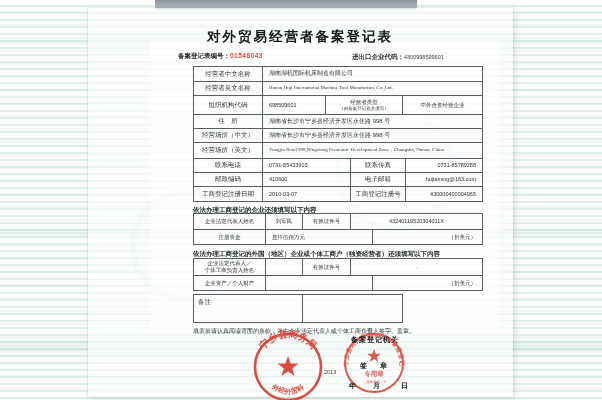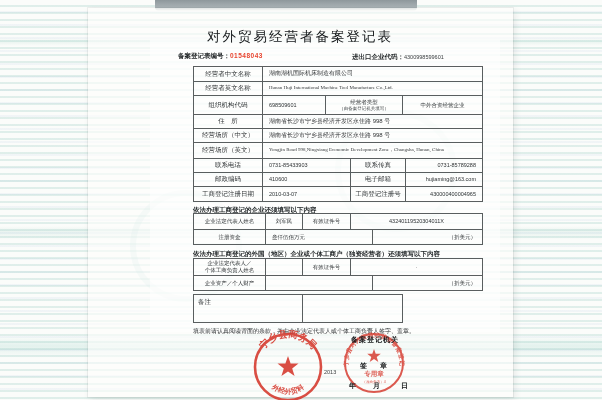--- a/index.html
+++ b/index.html
@@ -15,21 +15,21 @@
       linear-gradient(180deg, rgba(120,195,180,0) 336px, rgba(120,195,180,0.18) 346px, rgba(120,195,180,0) 358px);}
   .watermark{position:absolute;border-radius:50%;border:6px solid rgba(110,185,175,0.14);z-index:1;}
   .topbar{position:absolute;left:155px;top:0;width:262px;height:11px;z-index:1;border-radius:0 0 4px 4px;
     background:linear-gradient(180deg,#8e989c 0%, #aab3b6 70%, rgba(170,179,182,0) 100%);}
   .paper{position:absolute;left:88px;top:8px;width:425px;height:389px;z-index:1;
     background:rgba(253,254,251,0.62);
     box-shadow:0 0 0 1px rgba(60,70,70,0.07), 2px 3px 7px rgba(40,60,60,0.10);}
   .whitecore{position:absolute;left:150px;top:40px;width:350px;height:292px;z-index:1;
     background:rgba(255,255,255,0.55);}
   .title{position:absolute;left:150px;top:28px;width:300px;text-align:center;
-    font-size:13.5px;font-weight:normal;letter-spacing:2px;color:#141719;z-index:2;}
+    font-size:13.5px;font-weight:bold;letter-spacing:2px;color:#141719;z-index:2;}
   .regline{position:absolute;top:52px;font-size:6.5px;z-index:2;}
   .lab-b{font-weight:bold;color:#1d2123;}
   .red{color:#e8442f;font-weight:bold;letter-spacing:0.5px;}
   .codeval{color:#3a3e40;font-size:5.5px;}
   .tbl{position:absolute;z-index:2;border-top:1px solid #595e5f;border-left:1px solid #595e5f;}
   .row{display:flex;}
   .cell{box-sizing:border-box;border-right:1px solid #595e5f;border-bottom:1px solid #595e5f;
     display:flex;flex-direction:column;align-items:center;justify-content:center;
     font-size:6.5px;color:#2f3335;text-align:center;padding:0 2px;overflow:hidden;line-height:1.25;}
   .val{align-items:flex-start;text-align:left;padding-left:6px;}

